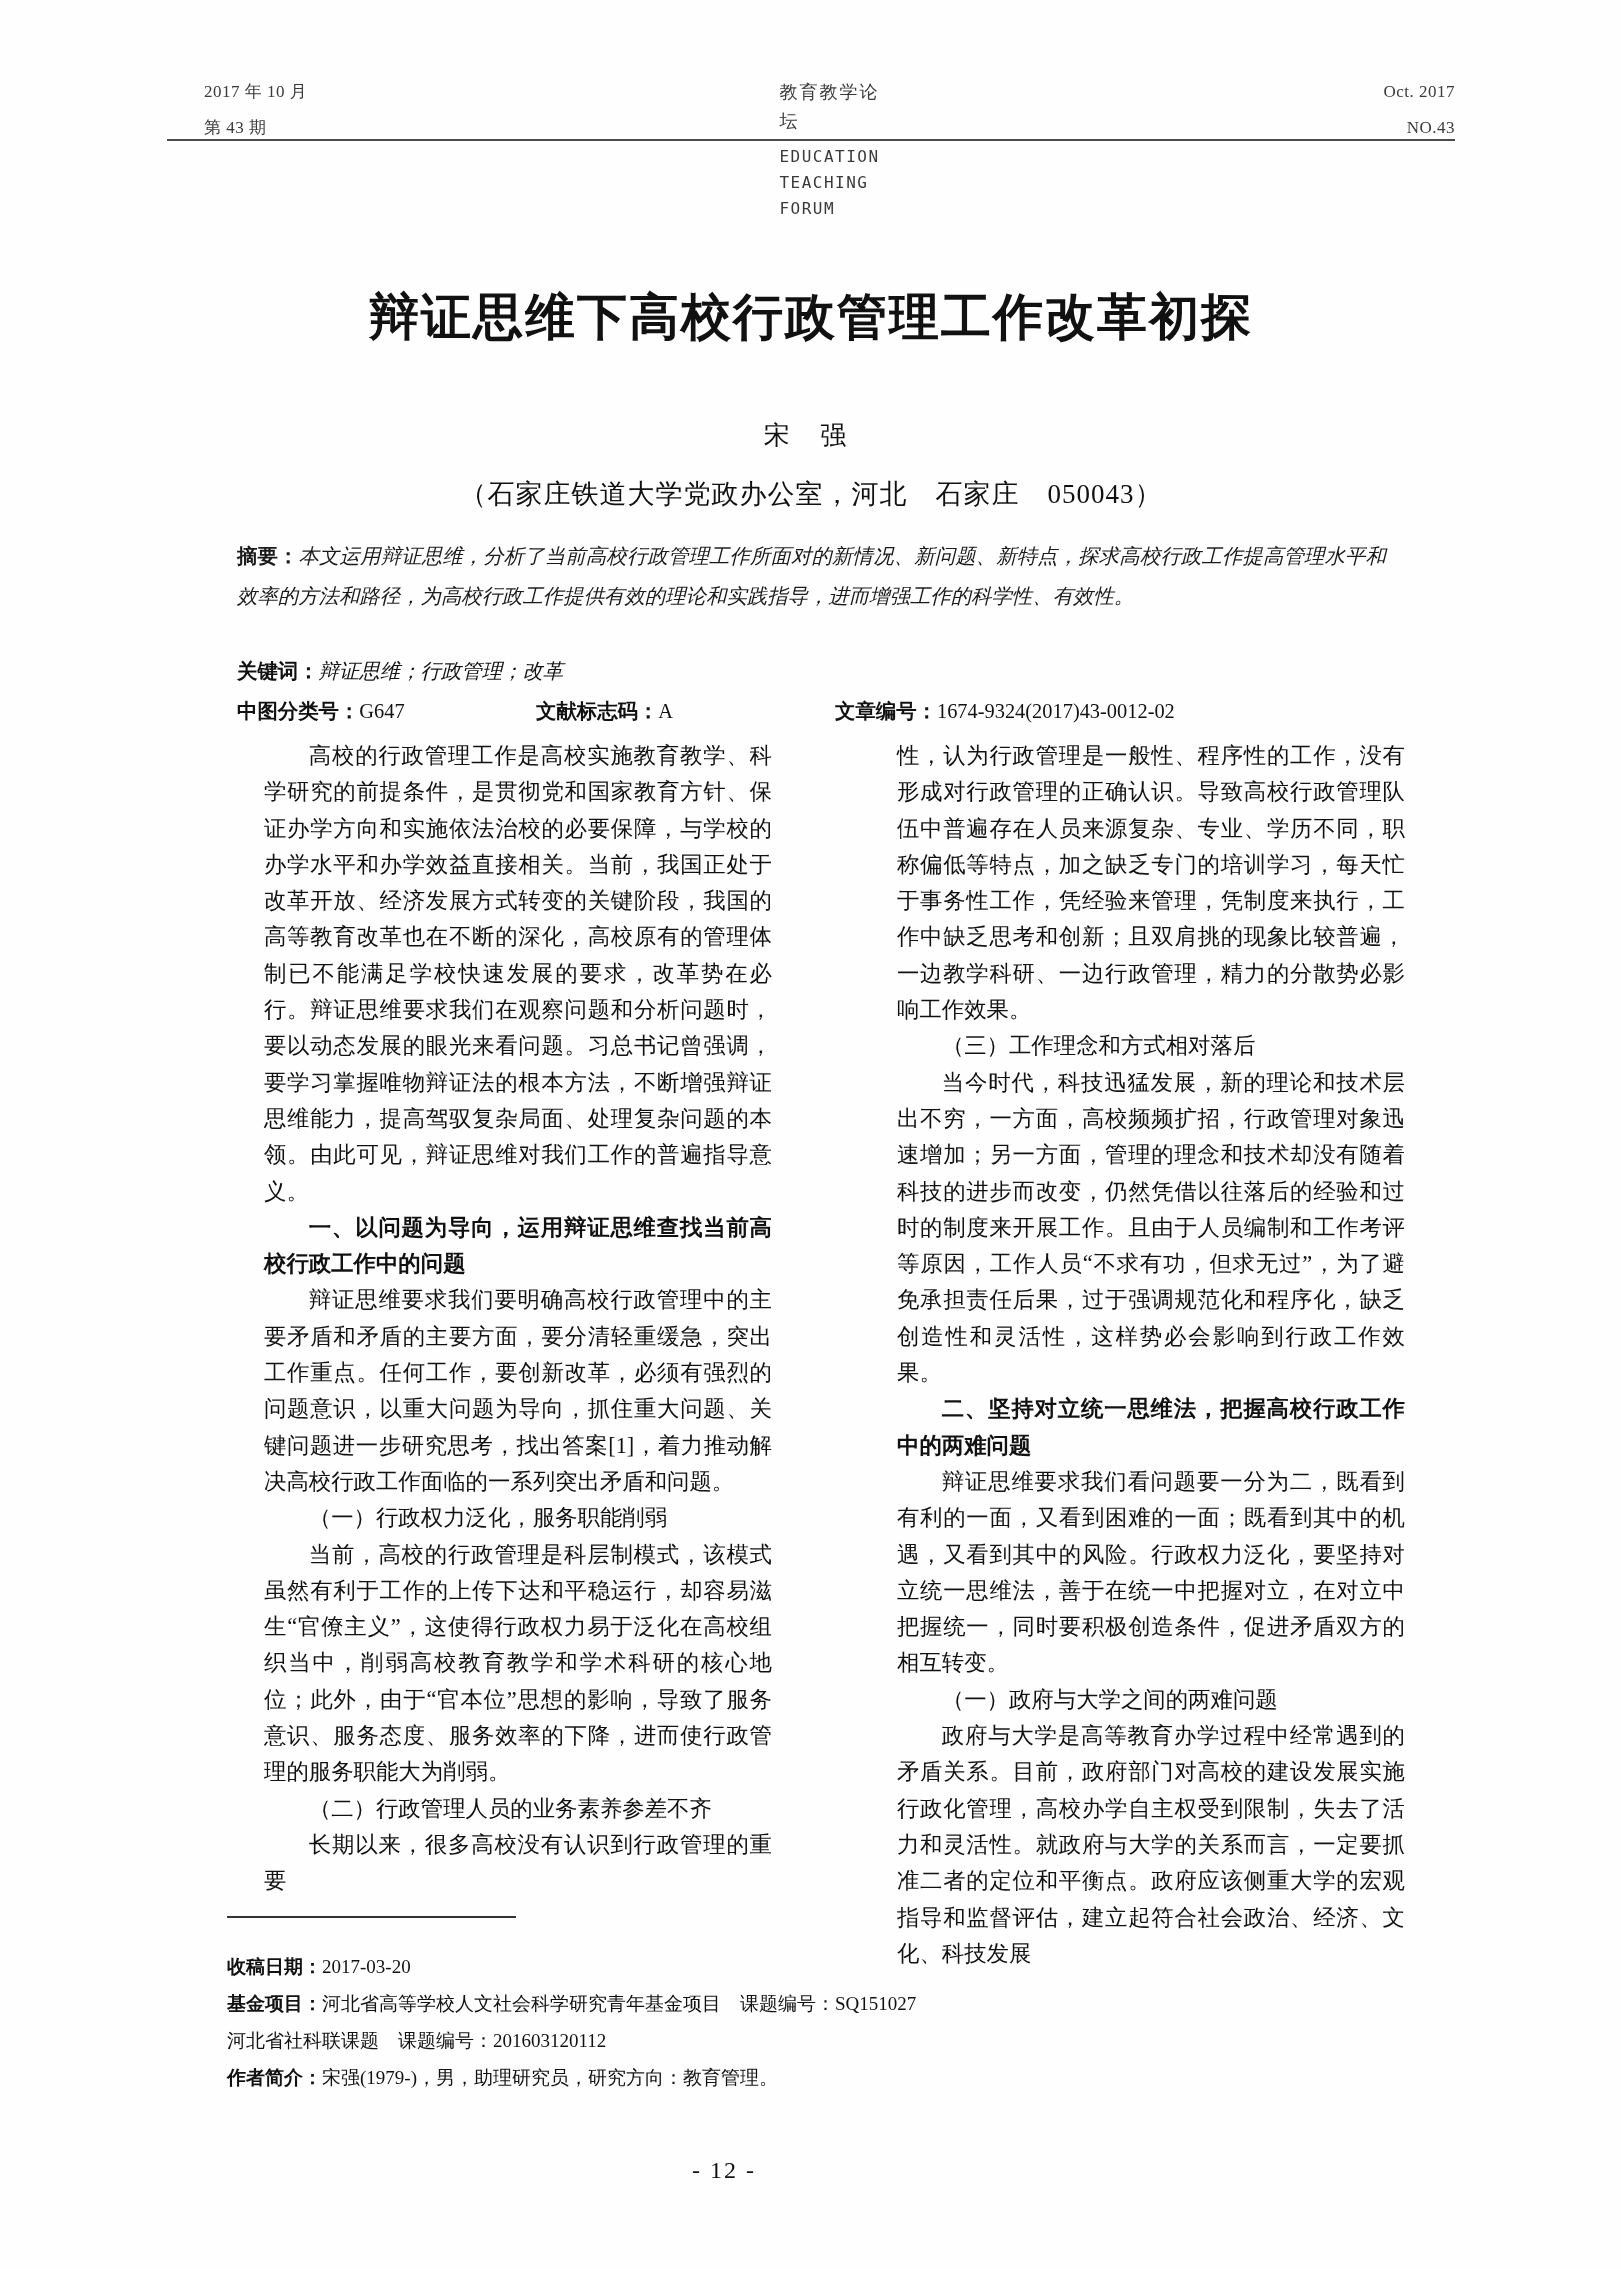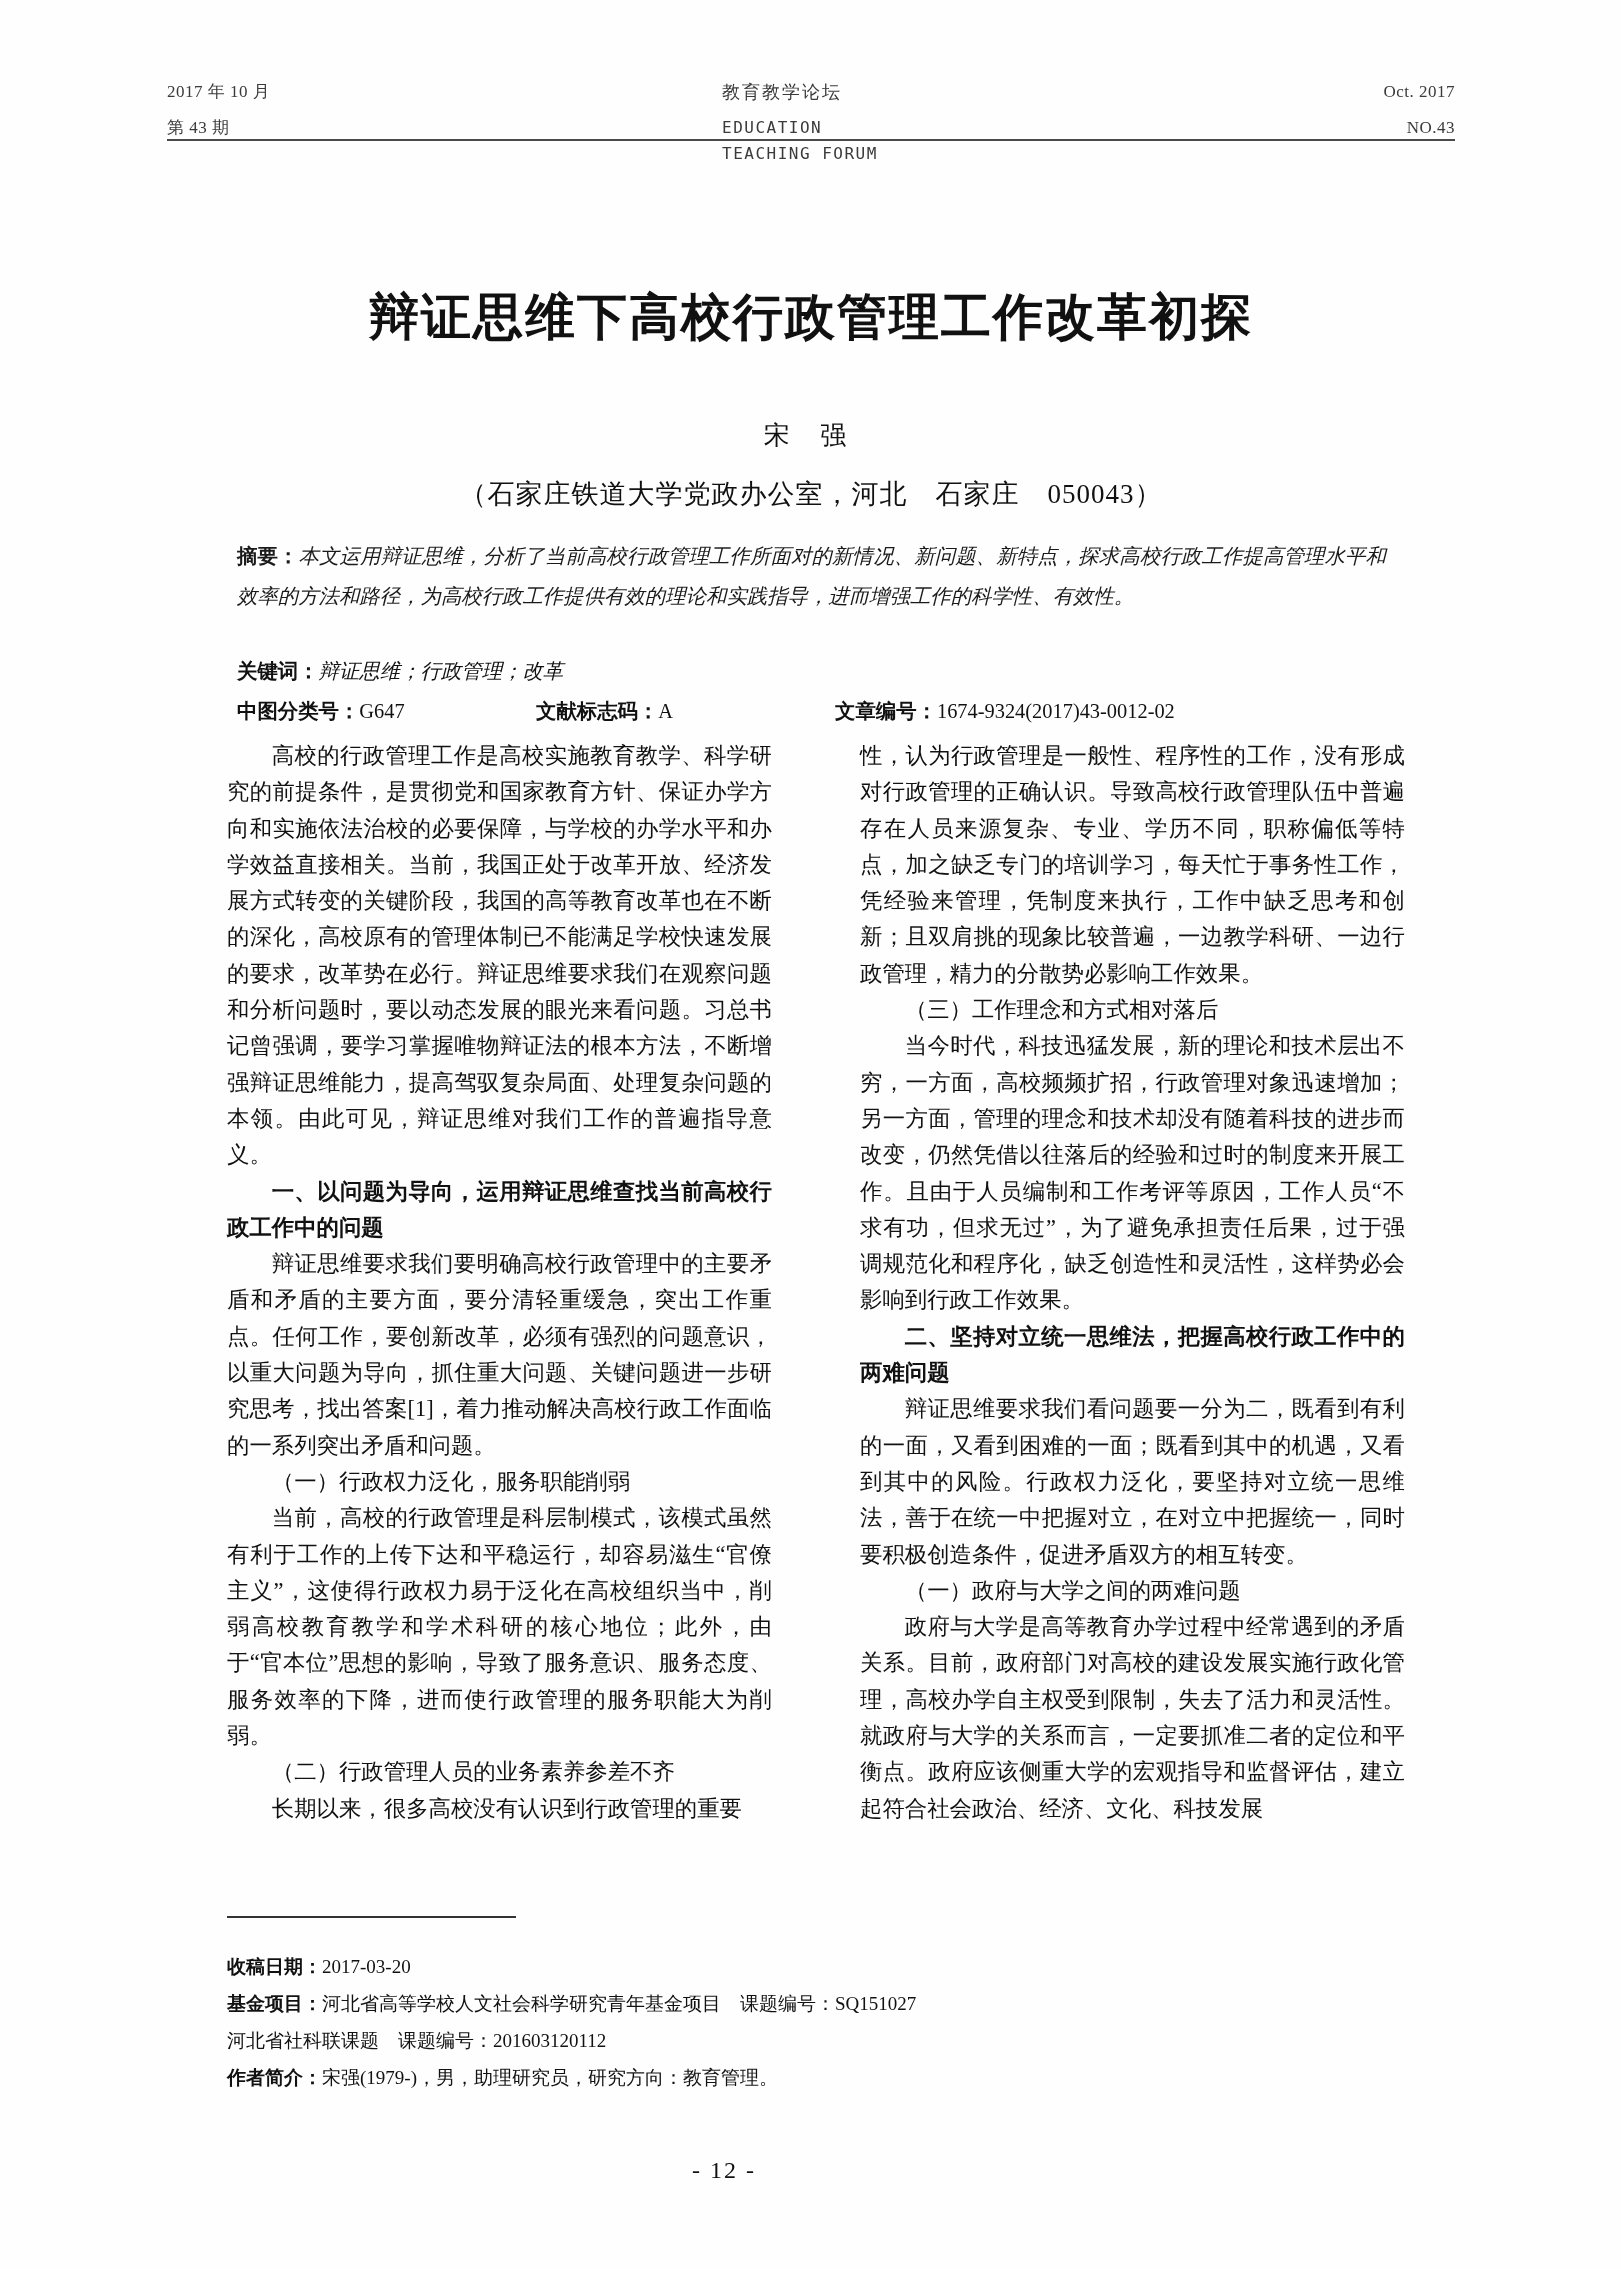--- a/index.html
+++ b/index.html
@@ -148,20 +148,21 @@
     top: 738px;
     width: 1178px;
     display: flex;
     gap: 88px;
   }
   .col {
     width: 555px;
     font-size: 22.4px;
     line-height: 1.62;
     text-align: justify;
+    margin-left: 37px;
   }
   .col p {
     margin: 0;
     text-indent: 2em;
   }
   .col p.head {
     font-weight: bold;
     text-indent: 2em;
   }
   .col p.nohead-cont {

